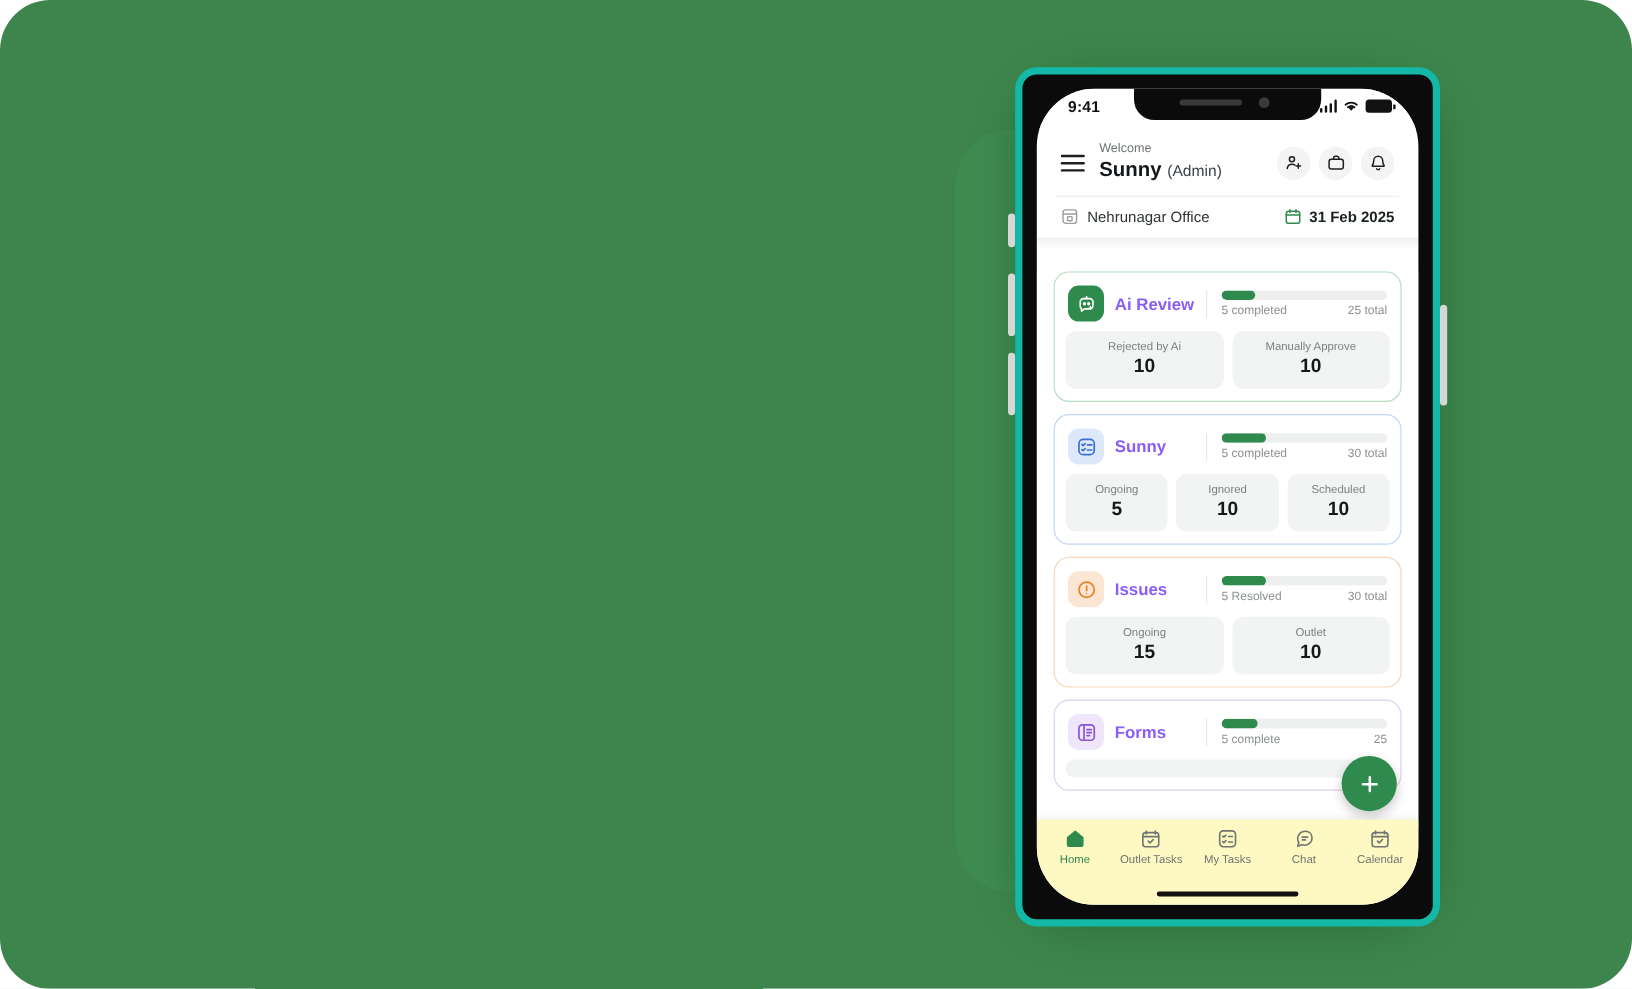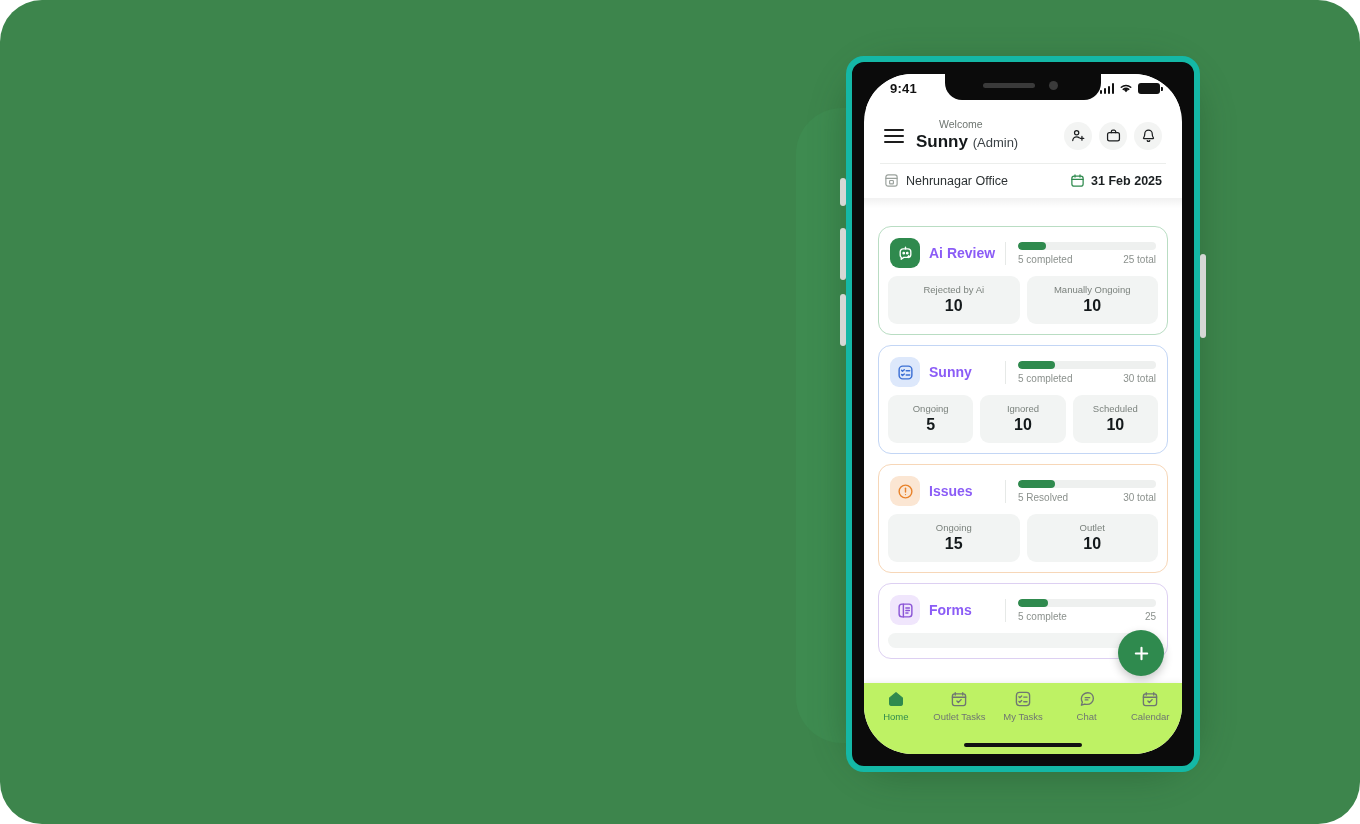--- a/index.html
+++ b/index.html
@@ -171,21 +171,21 @@
     padding: 10px 20px 0 20px;
     display: flex;
     align-items: center;
   }
   #hamburger { width: 20px; margin-right: 12px; cursor: pointer; }
   #hamburger span {
     display: block; height: 2px; background: #1d1d1d;
     border-radius: 2px; margin: 4px 0;
   }
   #greeting-wrap { flex: 1; }
-  #greeting-label { font-size: 10.5px; color: #6e7570; line-height: 13px; margin-left: 23px; }
+  #greeting-label { font-size: 10.5px; color: #6e7570; line-height: 13px; }
   #greeting-name  { font-size: 17px; font-weight: bold; color: #14181a; line-height: 21px; }
   #greeting-name .role { font-size: 13px; font-weight: normal; color: #3c4347; }
   #header-actions { display: flex; gap: 7px; }
   .circle-btn {
     width: 28px; height: 28px; border-radius: 50%;
     background: #f3f4f3;
     display: flex; align-items: center; justify-content: center;
     cursor: pointer;
   }
   .circle-btn svg { width: 15px; height: 15px; }
@@ -298,21 +298,21 @@
     cursor: pointer;
     z-index: 5;
   }
   #fab svg { width: 21px; height: 21px; }
 
   
   #bottom-nav {
     position: absolute;
     left: 0; right: 0; bottom: 0;
     height: 64px;
-    background: #bef264;
+    background: #fef9c3;
     box-shadow: 0 -1px 6px rgba(0,0,0,0.07);
     display: flex;
     align-items: flex-start;
     padding-top: 7px;
     z-index: 6;
   }
   .nav-item {
     flex: 1;
     display: flex; flex-direction: column;
     align-items: center; gap: 3px;
@@ -450,21 +450,21 @@
                   <span>25 total</span>
                 </div>
               </div>
             </div>
             <div class="stat-row">
               <div class="stat-box">
                 <div class="stat-label">Rejected by Ai</div>
                 <div class="stat-value">10</div>
               </div>
               <div class="stat-box">
-                <div class="stat-label">Manually Ongoing</div>
+                <div class="stat-label">Manually Approve</div>
                 <div class="stat-value">10</div>
               </div>
             </div>
           </div>
 
           <div class="module-card blue">
             <div class="module-top">
               <div class="module-icon ic-blue">
                 <svg viewBox="0 0 24 24" fill="none" stroke="#3b6fd4" stroke-width="2" stroke-linecap="round" stroke-linejoin="round">
                   <rect x="3" y="3" width="18" height="18" rx="5"></rect>

